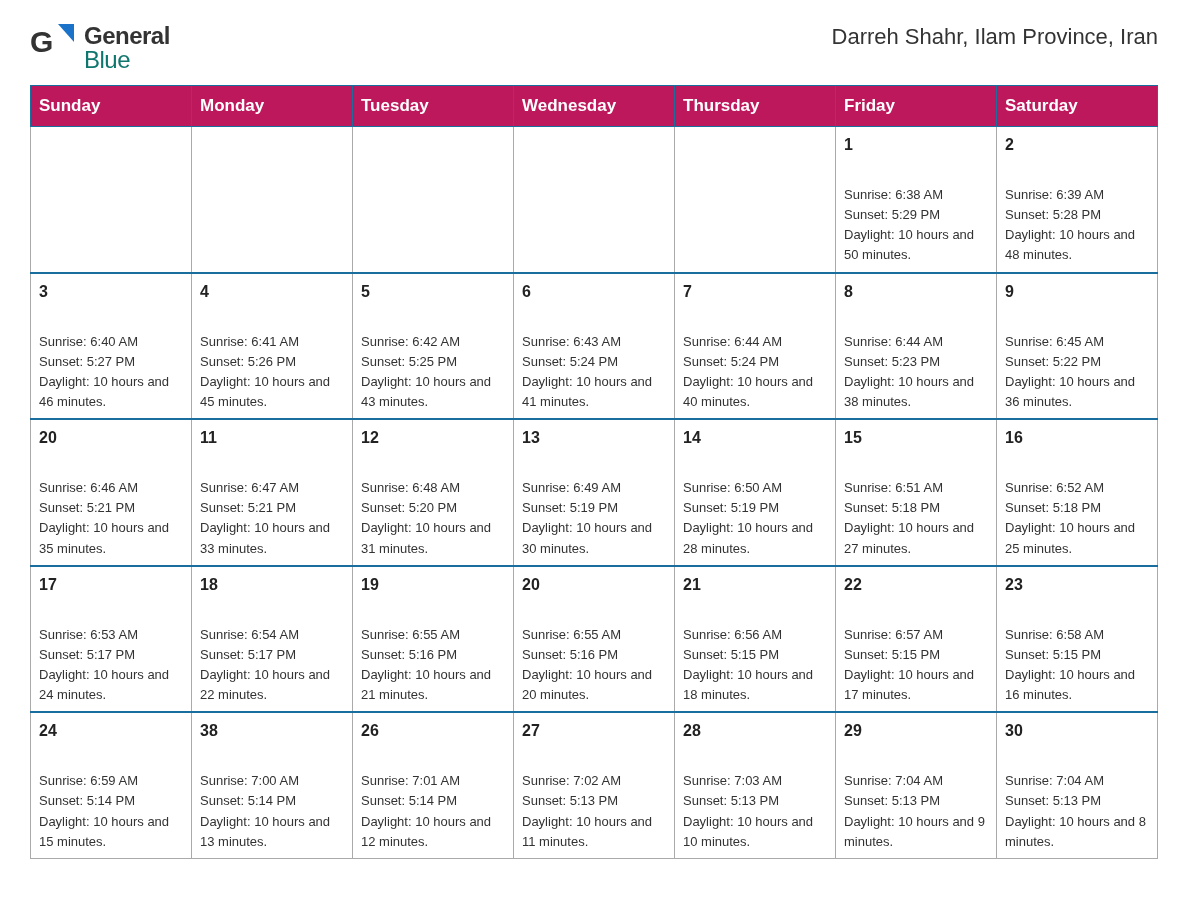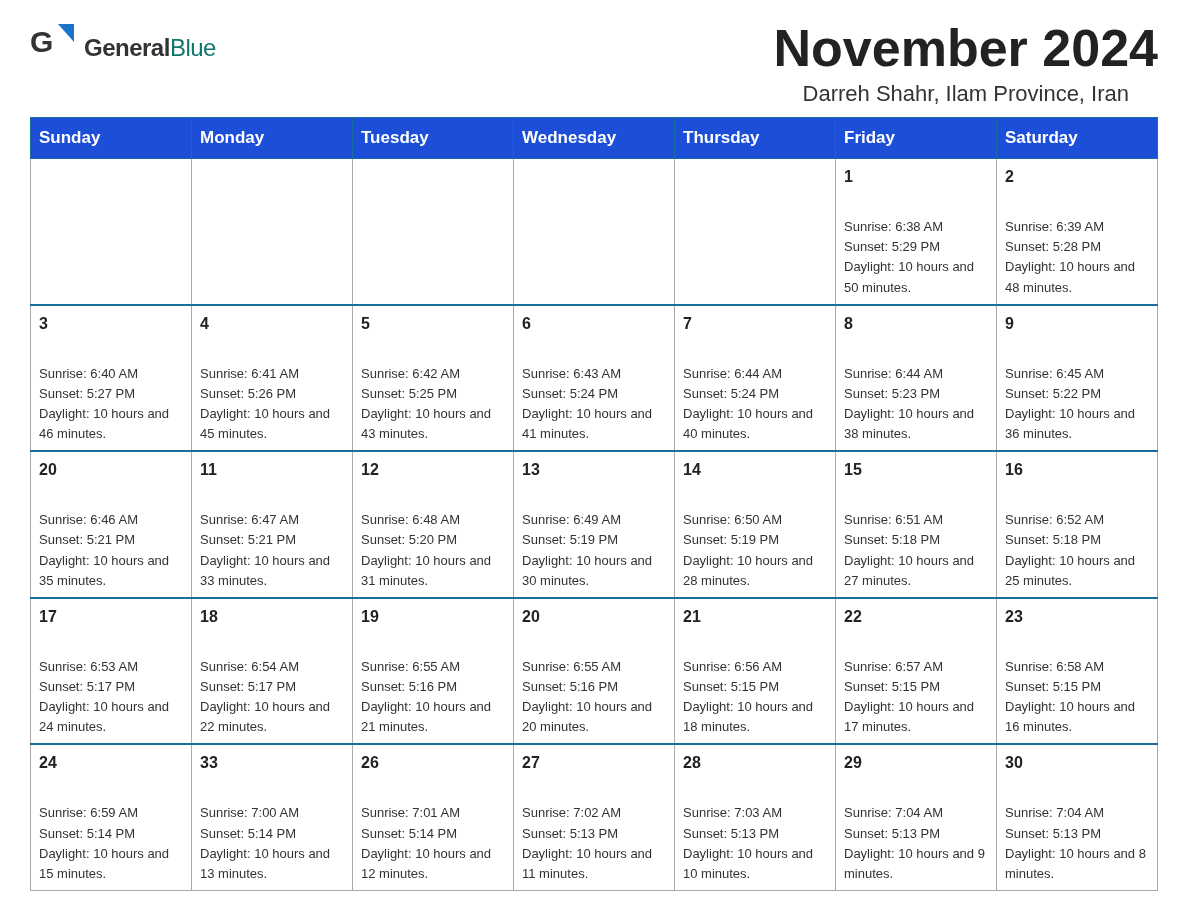--- a/index.html
+++ b/index.html
@@ -30,21 +30,21 @@
       color: #333;
       margin-top: 4px;
       text-align: center;
     }
     .calendar {
       width: 100%;
       border-collapse: collapse;
       margin-top: 10px;
     }
     .calendar th {
-      background-color: #1d4ed8;
+      background-color: #be185d;
       color: #ffffff;
       font-size: 17px;
       font-weight: bold;
       padding: 10px 8px;
       text-align: left;
       border: 1px solid #1a6e9e;
     }
     .calendar td {
       vertical-align: top;
       border: 1px solid #aaa;
@@ -83,21 +83,21 @@
       align-items: center;
       gap: 0px;
     }
     .logo-icon {
       width: 50px;
       height: 55px;
       margin-right: 4px;
     }
     .logo-name {
       display: flex;
-      flex-direction: row;
+      flex-direction: column;
       line-height: 1;
     }
     .logo-general {
       font-size: 24px;
       font-weight: bold;
       color: #333;
       letter-spacing: -0.5px;
     }
     .logo-blue-text {
       font-size: 24px;
@@ -116,21 +116,20 @@
       <text x="0" y="32" font-size="30" font-weight="bold" font-family="Arial" fill="#333">G</text>
 
       <polygon points="28,4 44,4 44,22" fill="#1a73c9"></polygon>
     </svg>
     <div class="logo-name">
       <span class="logo-general">General</span>
       <span class="logo-blue-text">Blue</span>
     </div>
   </div>
   <div class="title-block">
-    <div class="month-title">November 2024</div>
     <div class="subtitle">Darreh Shahr, Ilam Province, Iran</div>
   </div>
 </div>
 
 <table class="calendar">
   <thead>
     <tr>
     <th>Sunday</th>
         <th>Monday</th>
         <th>Tuesday</th>
@@ -293,21 +292,21 @@
         </td>
       </tr>
       <tr>
         <td>
           <span class="day-number">24</span>
           <div class="day-info">Sunrise: 6:59 AM
 Sunset: 5:14 PM
 Daylight: 10 hours and 15 minutes.</div>
         </td>
         <td>
-          <span class="day-number">33</span>
+          <span class="day-number">38</span>
           <div class="day-info">Sunrise: 7:00 AM
 Sunset: 5:14 PM
 Daylight: 10 hours and 13 minutes.</div>
         </td>
         <td>
           <span class="day-number">26</span>
           <div class="day-info">Sunrise: 7:01 AM
 Sunset: 5:14 PM
 Daylight: 10 hours and 12 minutes.</div>
         </td>

